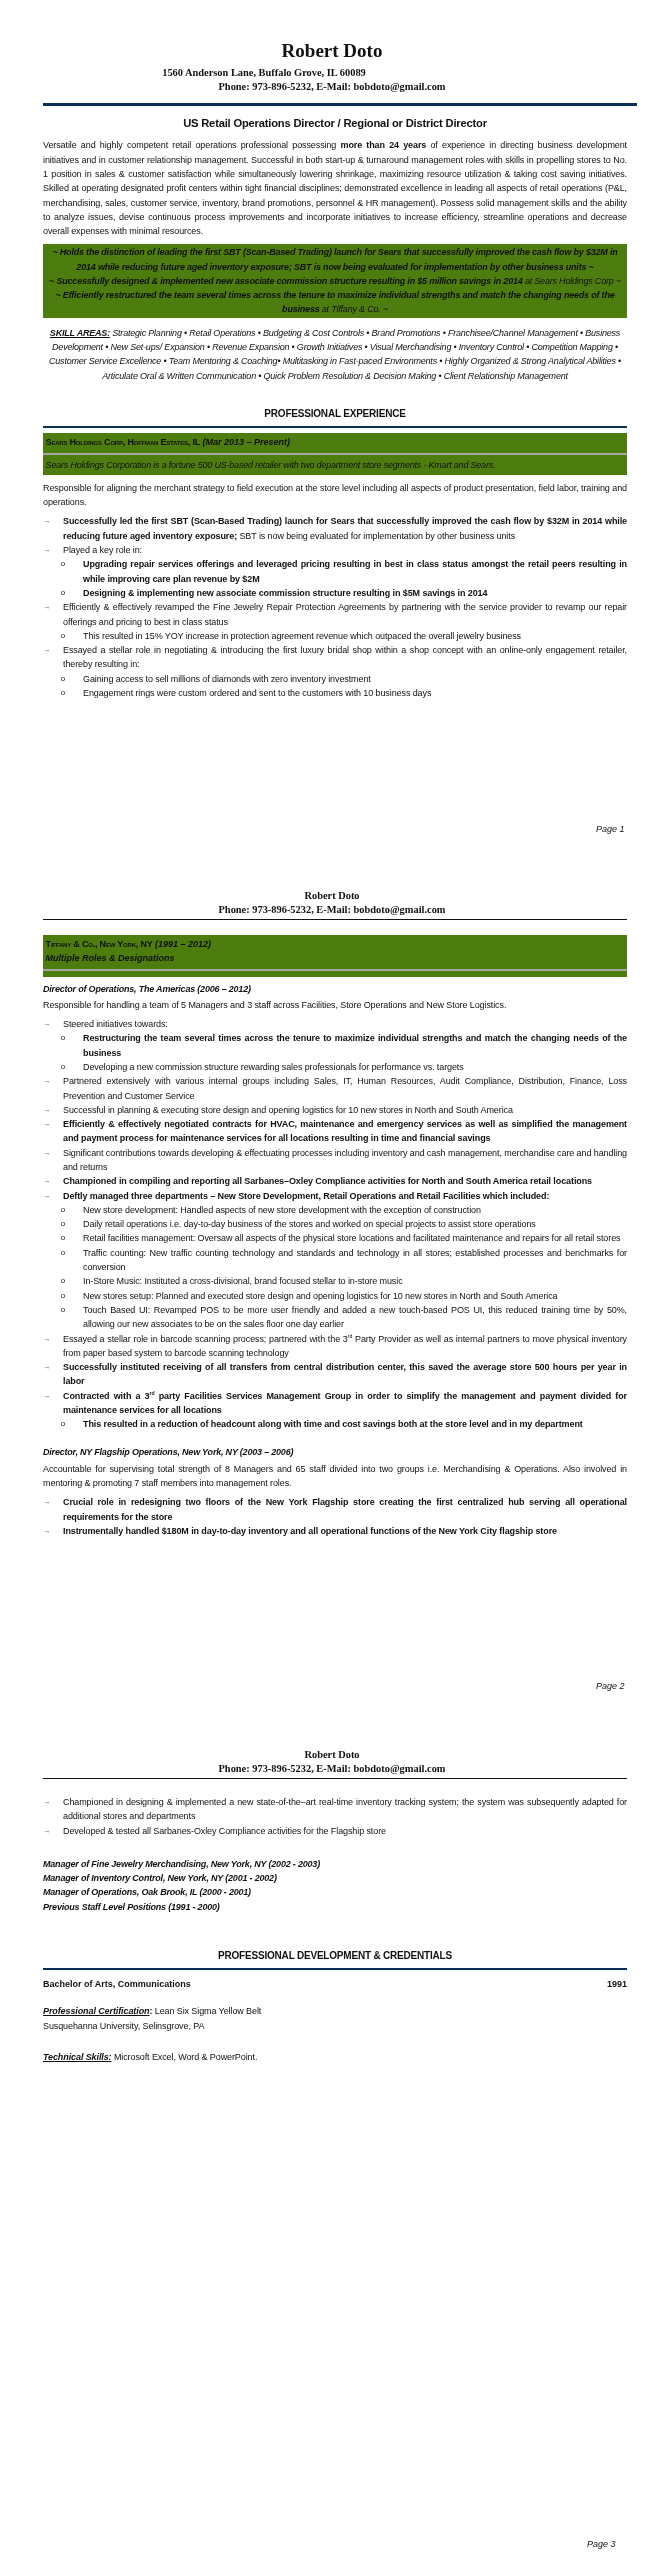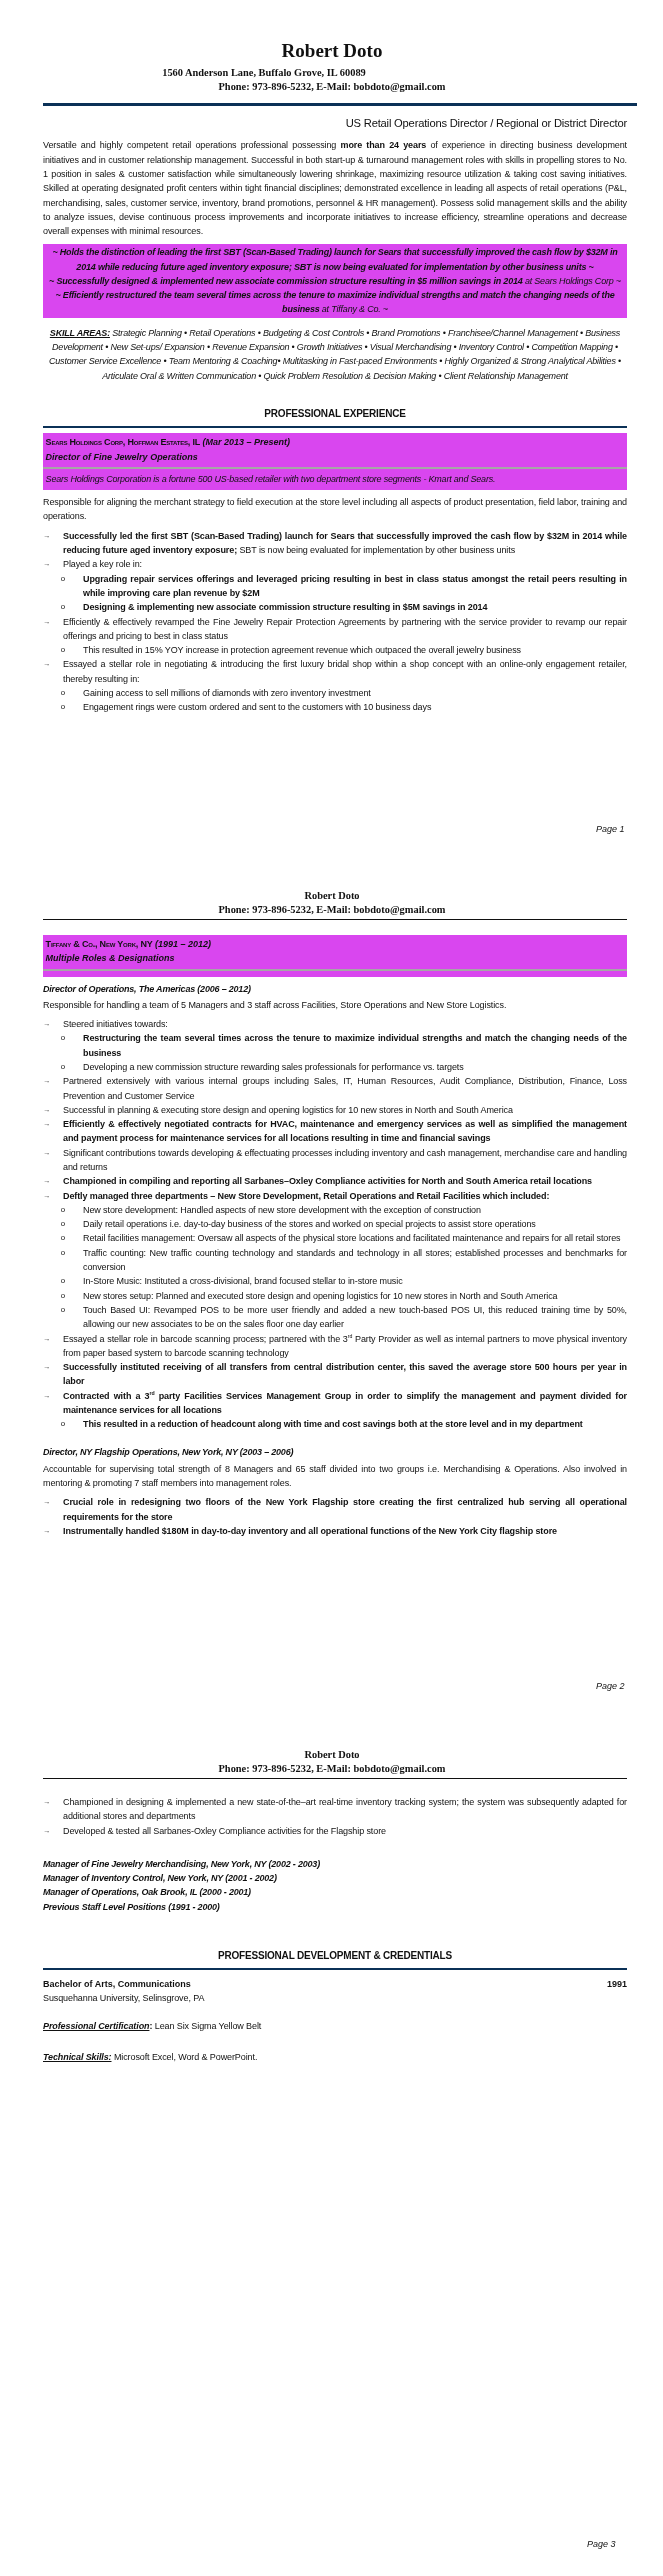--- a/index.html
+++ b/index.html
@@ -6,23 +6,23 @@
   body { width: 664px; height: 2576px; position: relative; overflow: hidden;
          font-family: "Liberation Sans", sans-serif; color: #111; }
   .page { position: absolute; left: 0; width: 664px; }
   .content { position: absolute; left: 43px; width: 584px; }
   .name { font-family: "Liberation Serif", serif; font-weight: bold; text-align: center; }
   .serifline { font-family: "Liberation Serif", serif; font-weight: bold; text-align: center; }
   .navybar { background: #0b3157; }
   .thinbar { background: #111; height: 1px; }
   p, li { margin: 0; }
   .body { font-size: 9px; line-height: 14.3px; text-align: justify; letter-spacing: -0.1px; }
-  .h-title { font-size: 11.2px; font-weight: normal; text-align: right; letter-spacing: -0.2px; }
+  .h-title { font-size: 11.2px; font-weight: bold; text-align: center; letter-spacing: -0.2px; }
   .sect { font-size: 10px; font-weight: bold; text-align: center; letter-spacing: -0.2px; }
-  .graybox { background: #d946ef; }
+  .graybox { background: #4d7c0f; }
   .highlights { font-size: 9px; line-height: 14.3px; font-style: italic; text-align: center; padding: 1.6px 2.1px; letter-spacing: -0.2px; }
   .skills { font-size: 9px; line-height: 14.3px; font-style: italic; text-align: center; letter-spacing: -0.2px; }
   .skills .lbl { font-weight: bold; text-decoration: underline; }
   .company { padding: 2.1px 2.6px 3.1px 2.6px; font-size: 9px; line-height: 14.3px; }
   .company .cname { font-weight: bold; font-variant: small-caps; letter-spacing: -0.2px; }
   .company .dates { font-style: italic; font-weight: bold; }
   .company .role { font-style: italic; font-weight: bold; }
   .company .sep { height: 2.1px; background: #a6a6a6; margin: 3.1px -2.6px 3.1px -2.6px; }
   .company .desc { font-style: italic; letter-spacing: -0.2px; }
   .subrole { font-style: italic; font-weight: bold; font-size: 9px; line-height: 14.3px; letter-spacing: -0.2px; }
@@ -62,21 +62,20 @@
 
     <p class="skills" style="margin-top:7.3px;">
       <span class="lbl">SKILL AREAS:</span><span> Strategic Planning • Retail Operations • Budgeting &amp; Cost Controls • Brand Promotions • Franchisee/Channel Management • Business Development • New Set-ups/ Expansion • Revenue Expansion • Growth Initiatives • Visual Merchandising • Inventory Control • Competition Mapping • Customer Service Excellence • Team Mentoring &amp; Coaching• Multitasking in Fast-paced Environments • Highly Organized &amp; Strong Analytical Abilities • Articulate Oral &amp; Written Communication • Quick Problem Resolution &amp; Decision Making • Client Relationship Management</span>
     </p>
 
     <div class="sect" style="margin-top:25px;">PROFESSIONAL EXPERIENCE</div>
     <div class="navybar" style="height:2.1px; margin-top:7.3px;"></div>
 
     <div class="graybox company" style="margin-top:5.2px;">
       <div><span class="cname">Sears Holdings Corp, Hoffman Estates, IL</span><span class="dates"> (Mar 2013 – Present)</span></div>
-      <div class="role">Director of Fine Jewelry Operations</div>
       <div class="sep"></div>
       <div class="desc">Sears Holdings Corporation is a fortune 500 US-based retailer with two department store segments - Kmart and Sears.</div>
     </div>
 
     <p class="body" style="margin-top:5.2px;">Responsible for aligning the merchant strategy to field execution at the store level including all aspects of product presentation, field labor, training and operations.</p>
 
     <ul class="arrows" style="margin-top:5.2px;">
       <li><span class="mk">→</span><span class="b">Successfully led the first SBT (Scan-Based Trading) launch for Sears that successfully improved the cash flow by $32M in 2014 while reducing future aged inventory exposure;</span><span> SBT is now being evaluated for implementation by other business units</span></li>
       <li><span class="mk">→</span><span>Played a key role in:</span>
         <ul class="circles" style="margin-left:-20px;">
@@ -178,26 +177,26 @@
       <div class="subrole">Previous Staff Level Positions (1991 - 2000)</div>
     </div>
 
     <div class="sect" style="margin-top:36px;">PROFESSIONAL DEVELOPMENT &amp; CREDENTIALS</div>
     <div class="navybar" style="height:2.1px; margin-top:7.3px;"></div>
 
     <div class="row-flex" style="margin-top:6.2px;">
       <span class="b">Bachelor of Arts, Communications</span>
       <span class="b">1991</span>
     </div>
-    <p class="body">Susquehanna University, Selinsgrove, PA</p>
-
     <p class="body" style="margin-top:13.5px; text-align:left;">
       <span class="lbl-u">Professional Certification</span><span class="b">:</span><span> Lean Six Sigma Yellow Belt</span>
     </p>
 
+    <p class="body">Susquehanna University, Selinsgrove, PA</p>
+
     <p class="body" style="margin-top:17px; text-align:left;">
       <span class="lbl-u">Technical Skills:</span><span> Microsoft Excel, Word &amp; PowerPoint.</span>
     </p>
   </div>
 
   <div class="pagenum" style="left:587px; top:2539px;">Page 3</div>
 </div>
 
 
 </body></html>

